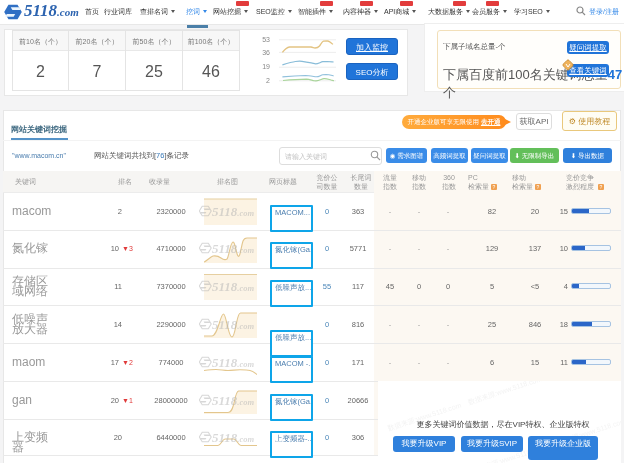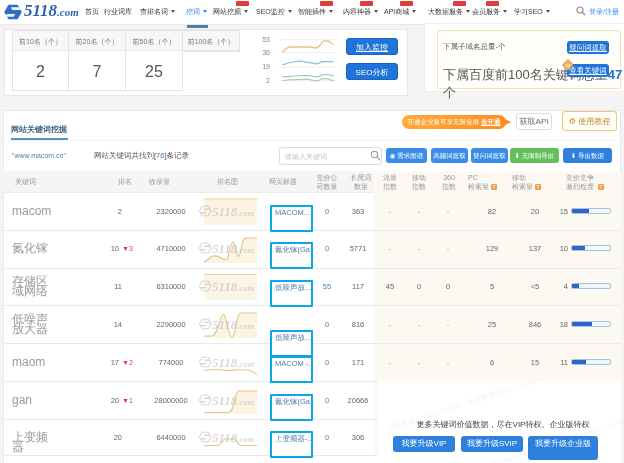--- a/index.html
+++ b/index.html
@@ -73,20 +73,21 @@
 <div class="sbox" style="left:69px;top:30px;width:57px;">
     <div class="sboxh">前20名（个）</div>
     <div class="sboxv">7</div>
   </div>
 <div class="sbox" style="left:126px;top:30px;width:57px;">
     <div class="sboxh">前50名（个）</div>
     <div class="sboxv">25</div>
   </div>
 <div class="sbox" style="left:183px;top:30px;width:57px;">
     <div class="sboxh">前100名（个）</div>
+    <div class="sboxv">46</div>
   </div>
 
 <div class="ylab" style="left:256px;top:36px;">53</div>
 <div class="ylab" style="left:256px;top:49px;">36</div>
 <div class="ylab" style="left:256px;top:63px;">19</div>
 <div class="ylab" style="left:256px;top:77px;">2</div>
 <svg class="abs" style="left:276px;top:34px;" width="62" height="52" viewBox="0 0 62 52">
  <g stroke="#ededed" stroke-width="1">
       <line x1="3" y1="5.8" x2="60" y2="5.8"></line>
       <line x1="3" y1="18.4" x2="60" y2="18.4"></line>
@@ -211,21 +212,21 @@
 <div class="cell cc" style="left:436px;top:244px;width:24px;color:#999;">-</div>
 <div class="cell cc" style="left:479px;top:244px;width:26px;">129</div>
 <div class="cell cc" style="left:522px;top:244px;width:26px;">137</div>
 <div class="rk" style="left:540px;top:244px;">10</div>
 <div class="bar" style="top:245px;">
     <div class="barf" style="width:13px;"></div>
   </div>
 
 <div class="cell kw" style="top:277px;">存储区域网络</div>
 <div class="rk" style="left:94px;top:282px;">11</div>
-<div class="cell cc" style="left:149px;top:282px;width:44px;">6310000</div>
+<div class="cell cc" style="left:149px;top:282px;width:44px;">7370000</div>
 <svg class="abs" style="left:204px;top:273px;" width="53" height="27" viewBox="0 0 53 27">
     <path d="M0,1.5 L53,1.5 L53,27 L0,27 Z" fill="#fcf4e6"></path>
     <path d="M0,1.5 L53,1.5" stroke="#e6cfa0" stroke-width="1.2" fill="none"></path>
   </svg>
 <svg class="abs" style="left:199px;top:279px;opacity:.5;" width="64" height="15" viewBox="0 0 64 15">
     <g fill="none" stroke="#b0b0b0" stroke-width="1.6">
       <path d="M3.2,2.2 L9.3,2.2 L12.2,7 L9.3,11.8 L3.2,11.8 L0.3,7 Z" stroke-width="1.1"></path>
     </g>
     <path d="M4.6,4.4 L10.4,4.4 L11.3,6 L5.5,6 Z M1.6,8 L7.4,8 L6.5,9.6 L0.7,9.6 Z" fill="#b0b0b0"></path>
     <text x="13" y="11.5" font-family="Liberation Serif,serif" font-style="italic" font-weight="bold" font-size="13" fill="#b4b4b4">5118<tspan font-size="8.5">.com</tspan></text>

